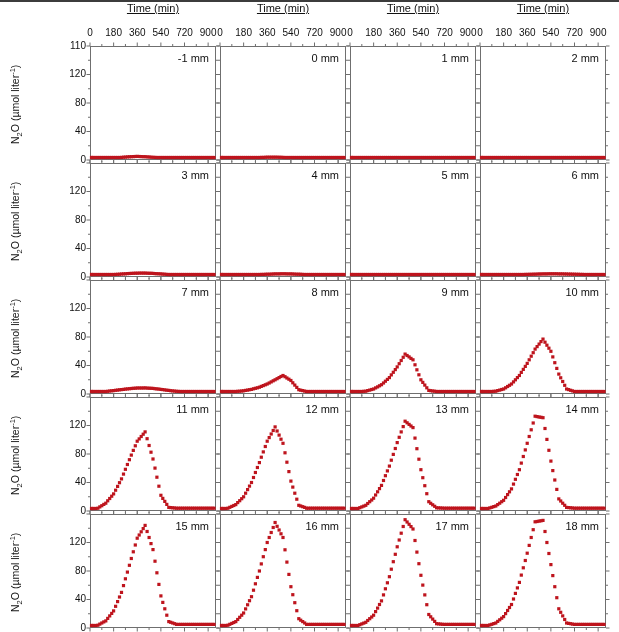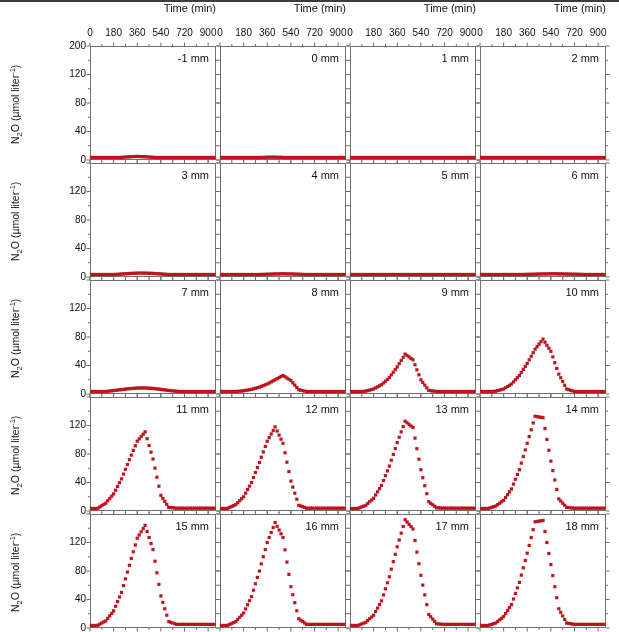--- a/index.html
+++ b/index.html
@@ -1,19 +1,19 @@
 <!DOCTYPE html>
 <html><head>
 <meta charset="utf-8">
 <style>
   html,body{margin:0;padding:0;background:#ffffff;overflow:hidden;}
   body{font-family:"Liberation Sans","DejaVu Sans",sans-serif;color:#1a1a1a;}
   #figure{position:relative;width:619px;height:632px;background:#ffffff;}
   .top-rule{position:absolute;left:0;top:0;width:619px;height:2px;background:#3c3c3c;}
-  .time-title{position:absolute;font-size:11px;text-align:right;white-space:nowrap;color:#111;}
+  .time-title{position:absolute;font-size:11px;text-align:center;white-space:nowrap;color:#111;text-decoration:underline;}
   .xtick{position:absolute;font-size:10px;transform:translateX(-50%);white-space:nowrap;color:#111;}
   .ytick{position:absolute;font-size:10px;width:30px;text-align:right;color:#111;}
   .ylab{position:absolute;font-size:10.5px;text-align:center;transform:rotate(-90deg);white-space:nowrap;color:#111;}
   .ylab sub{font-size:7.5px;}
   .ylab sup{font-size:7.5px;}
   svg.panel{position:absolute;overflow:visible;}
 </style>
 </head>
 <body>
 
@@ -41,21 +41,21 @@
     <div class="xtick" style="left: 444.5px; top: 27px;">720</div>
     <div class="xtick" style="left: 468.125px; top: 27px;">900</div>
     <div class="time-title" style="left: 480px; top: 2px; width: 126px;">Time (min)</div>
     <div class="xtick" style="left: 480px; top: 27px;">0</div>
     <div class="xtick" style="left: 503.625px; top: 27px;">180</div>
     <div class="xtick" style="left: 527.25px; top: 27px;">360</div>
     <div class="xtick" style="left: 550.875px; top: 27px;">540</div>
     <div class="xtick" style="left: 574.5px; top: 27px;">720</div>
     <div class="xtick" style="left: 598.125px; top: 27px;">900</div>
     <div class="ylab" style="width: 114px; left: -41px; top: 96px;">N<sub>2</sub>O (µmol liter<sup>-1</sup>)</div>
-    <div class="ytick" style="left: 56px; top: 39.5px;">200</div>
+    <div class="ytick" style="left: 56px; top: 39.5px;">110</div>
     <div class="ytick" style="left: 56px; top: 68px;">120</div>
     <div class="ytick" style="left: 56px; top: 96.5px;">80</div>
     <div class="ytick" style="left: 56px; top: 125px;">40</div>
     <div class="ytick" style="left: 56px; top: 153.5px;">0</div>
     <div class="ylab" style="width: 114px; left: -41px; top: 213px;">N<sub>2</sub>O (µmol liter<sup>-1</sup>)</div>
     <div class="ytick" style="left: 56px; top: 185px;">120</div>
     <div class="ytick" style="left: 56px; top: 213.5px;">80</div>
     <div class="ytick" style="left: 56px; top: 242px;">40</div>
     <div class="ytick" style="left: 56px; top: 270.5px;">0</div>
     <div class="ylab" style="width: 114px; left: -41px; top: 330px;">N<sub>2</sub>O (µmol liter<sup>-1</sup>)</div>

